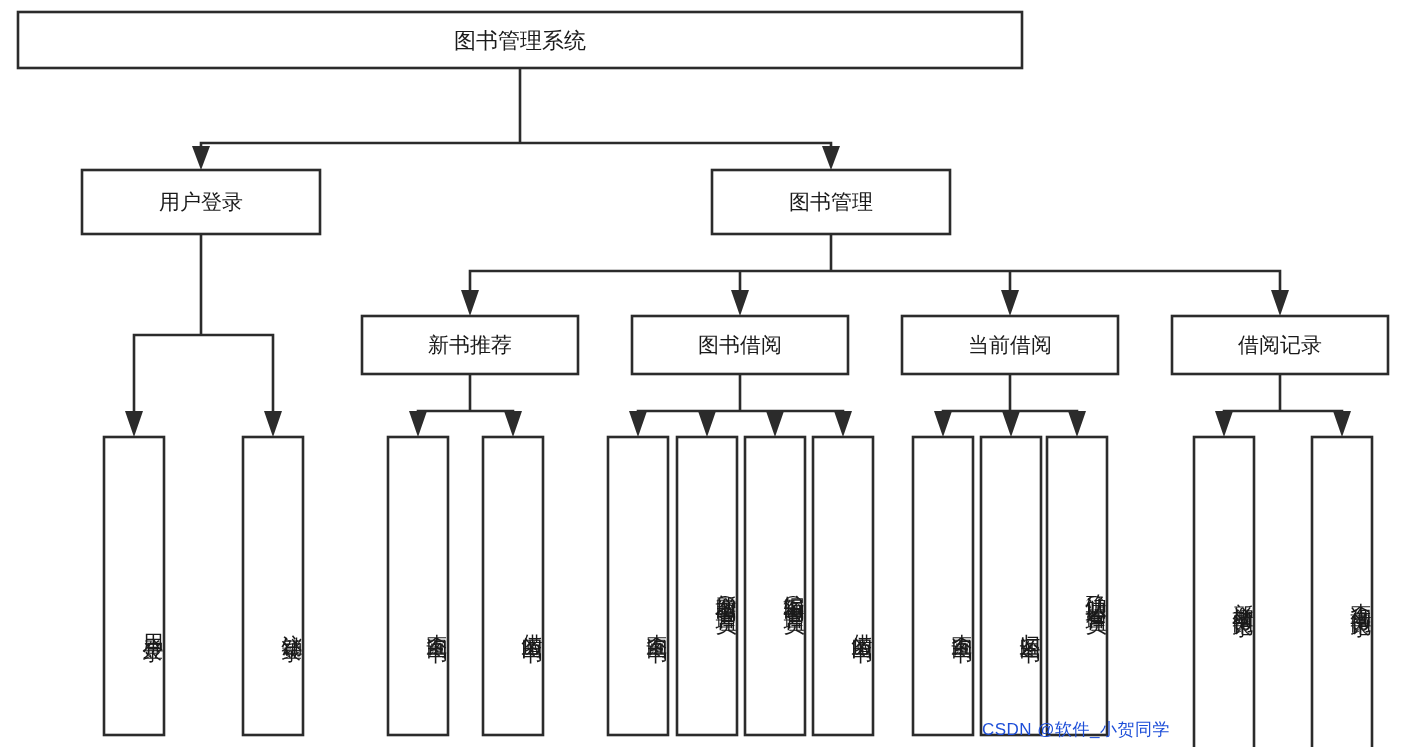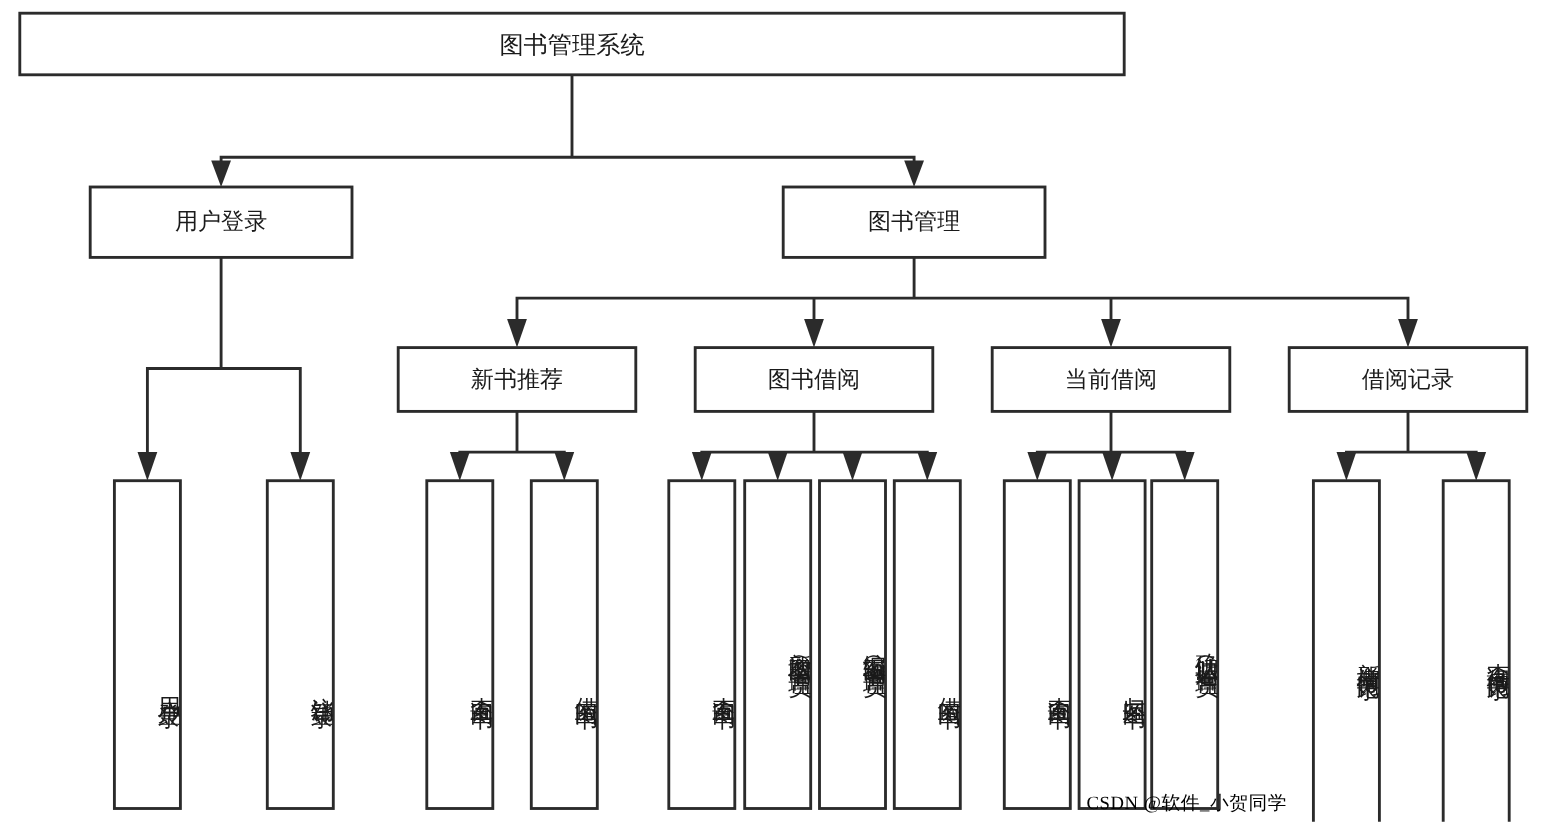--- a/index.html
+++ b/index.html
@@ -67,23 +67,23 @@
     line-height: 1;
     letter-spacing: 3px;
     color: #1a1a1a;
     white-space: nowrap;
     pointer-events: none;
   }
   .watermark {
     position: absolute;
     right: 8px;
     bottom: 6px;
-    font-family: Liberation Serif, serif;
+    font-family: Liberation Sans, sans-serif;
     font-size: 17px;
-    color: #000000;
+    color: #1d4ed8;
     letter-spacing: 0.5px;
     white-space: nowrap;
   }
 </style>
 </head>
 <body>
 
 <div id="diagram-root">
 
   <svg id="flowchart" viewBox="0 0 1405 747">

